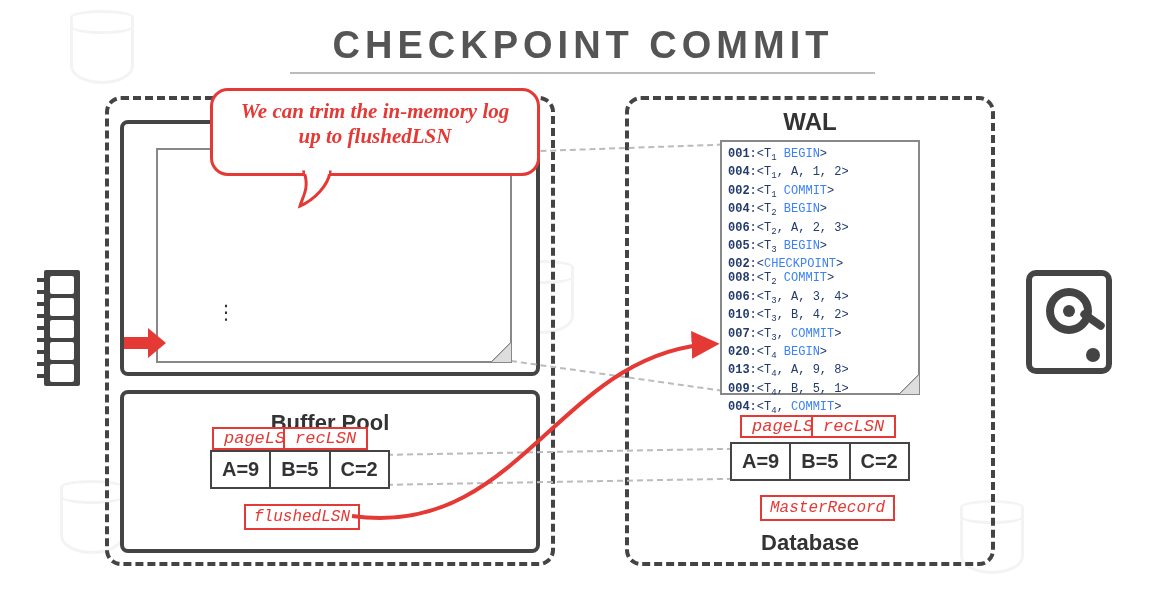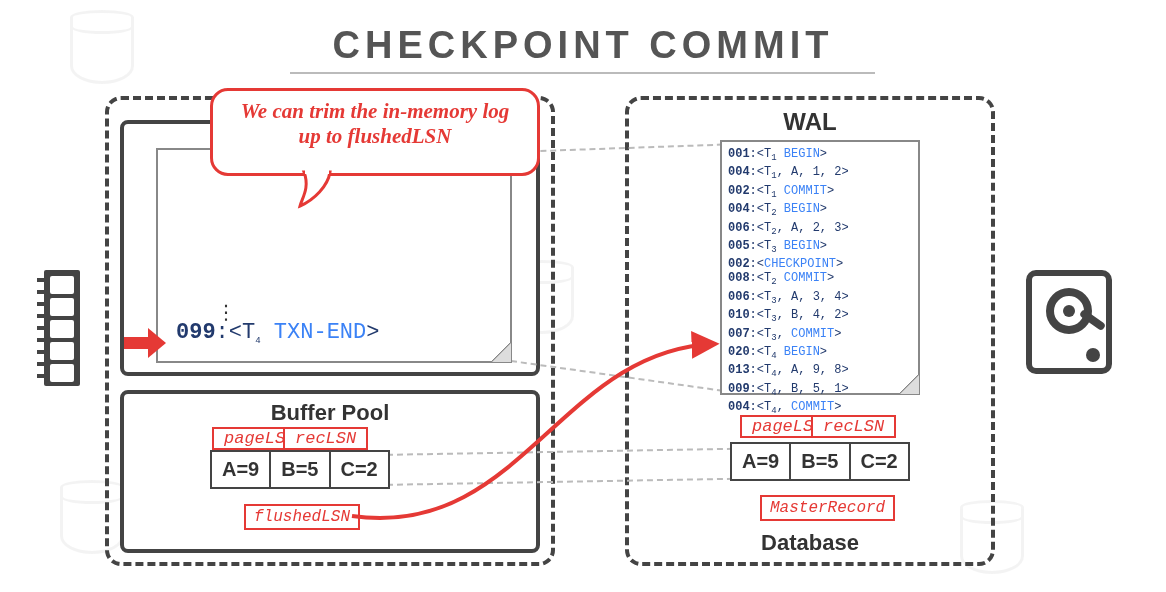--- a/index.html
+++ b/index.html
@@ -13,21 +13,21 @@
   .hr{position:absolute;top:72px;left:290px;width:585px;height:2px;background:#bbb}
   
   .dashbox{position:absolute;border:4px dashed #444;border-radius:16px}
   #mem-box{left:105px;top:96px;width:450px;height:470px}
   #disk-box{left:625px;top:96px;width:370px;height:470px}
   .inner{position:absolute;border:4px solid #444;border-radius:8px;background:#fff}
   #wal-mem{left:120px;top:120px;width:420px;height:256px}
   #buffer-pool{left:120px;top:390px;width:420px;height:163px}
   .sect-title{text-align:center;font-size:22px;font-weight:700;color:#333}
   #wal-mem .sect-title{margin-top:4px}
-  #buffer-pool .sect-title{margin-top:6px}
+  #buffer-pool .sect-title{margin-top:16px}
   #disk-title{position:absolute;left:625px;top:108px;width:370px;text-align:center;font-size:24px;font-weight:700;color:#333}
   #db-label{position:absolute;left:625px;top:530px;width:370px;text-align:center;font-size:22px;font-weight:700;color:#333}
   
   .sheet{position:absolute;background:#fff;border:2px solid #888}
   .sheet .fold{position:absolute;right:-1px;bottom:-1px;width:20px;height:20px;background:linear-gradient(135deg,#fff 0 49%,#888 50% 52%,#ddd 53% 100%)}
   #mem-sheet{left:156px;top:148px;width:356px;height:215px}
   #disk-sheet{left:720px;top:140px;width:200px;height:255px}
   .logrow{font-family:"Courier New",monospace;font-size:12px;color:#223a6d;white-space:nowrap;line-height:14px}
   .logrow sub{font-size:9px;vertical-align:sub}
   .kw{color:#3b82f6}
@@ -98,23 +98,20 @@
 <div id="disk-title">WAL</div>
 <div id="db-label">Database</div>
 
 <div class="proj" style="left:511px;top:151px;width:212px;transform:rotate(-2deg)"></div>
 <div class="proj" style="left:511px;top:360px;width:214px;transform:rotate(8deg)"></div>
 <div class="proj" style="left:377px;top:454px;width:356px;transform:rotate(-1deg)"></div>
 <div class="proj" style="left:377px;top:484px;width:356px;transform:rotate(-1deg)"></div>
 
 <div class="sheet" id="mem-sheet">
   <div class="dots">⋮</div>
-  <div id="mem-log">
-      <div class="logrow"><b>099</b>:&lt;T<sub>4</sub> <span class="kw">TXN-END</span>&gt;</div>
-    </div>
   <div class="fold"></div>
 </div>
 
 <div class="sheet" id="disk-sheet">
   <div id="disk-log">
       <div class="logrow"><b>001</b>:&lt;T<sub>1</sub> <span class="kw">BEGIN</span>&gt;</div>
       <div class="logrow"><b>004</b>:&lt;T<sub>1</sub>, A, 1, 2&gt;</div>
       <div class="logrow"><b>002</b>:&lt;T<sub>1</sub> <span class="kw">COMMIT</span>&gt;</div>
       <div class="logrow"><b>004</b>:&lt;T<sub>2</sub> <span class="kw">BEGIN</span>&gt;</div>
       <div class="logrow"><b>006</b>:&lt;T<sub>2</sub>, A, 2, 3&gt;</div>

